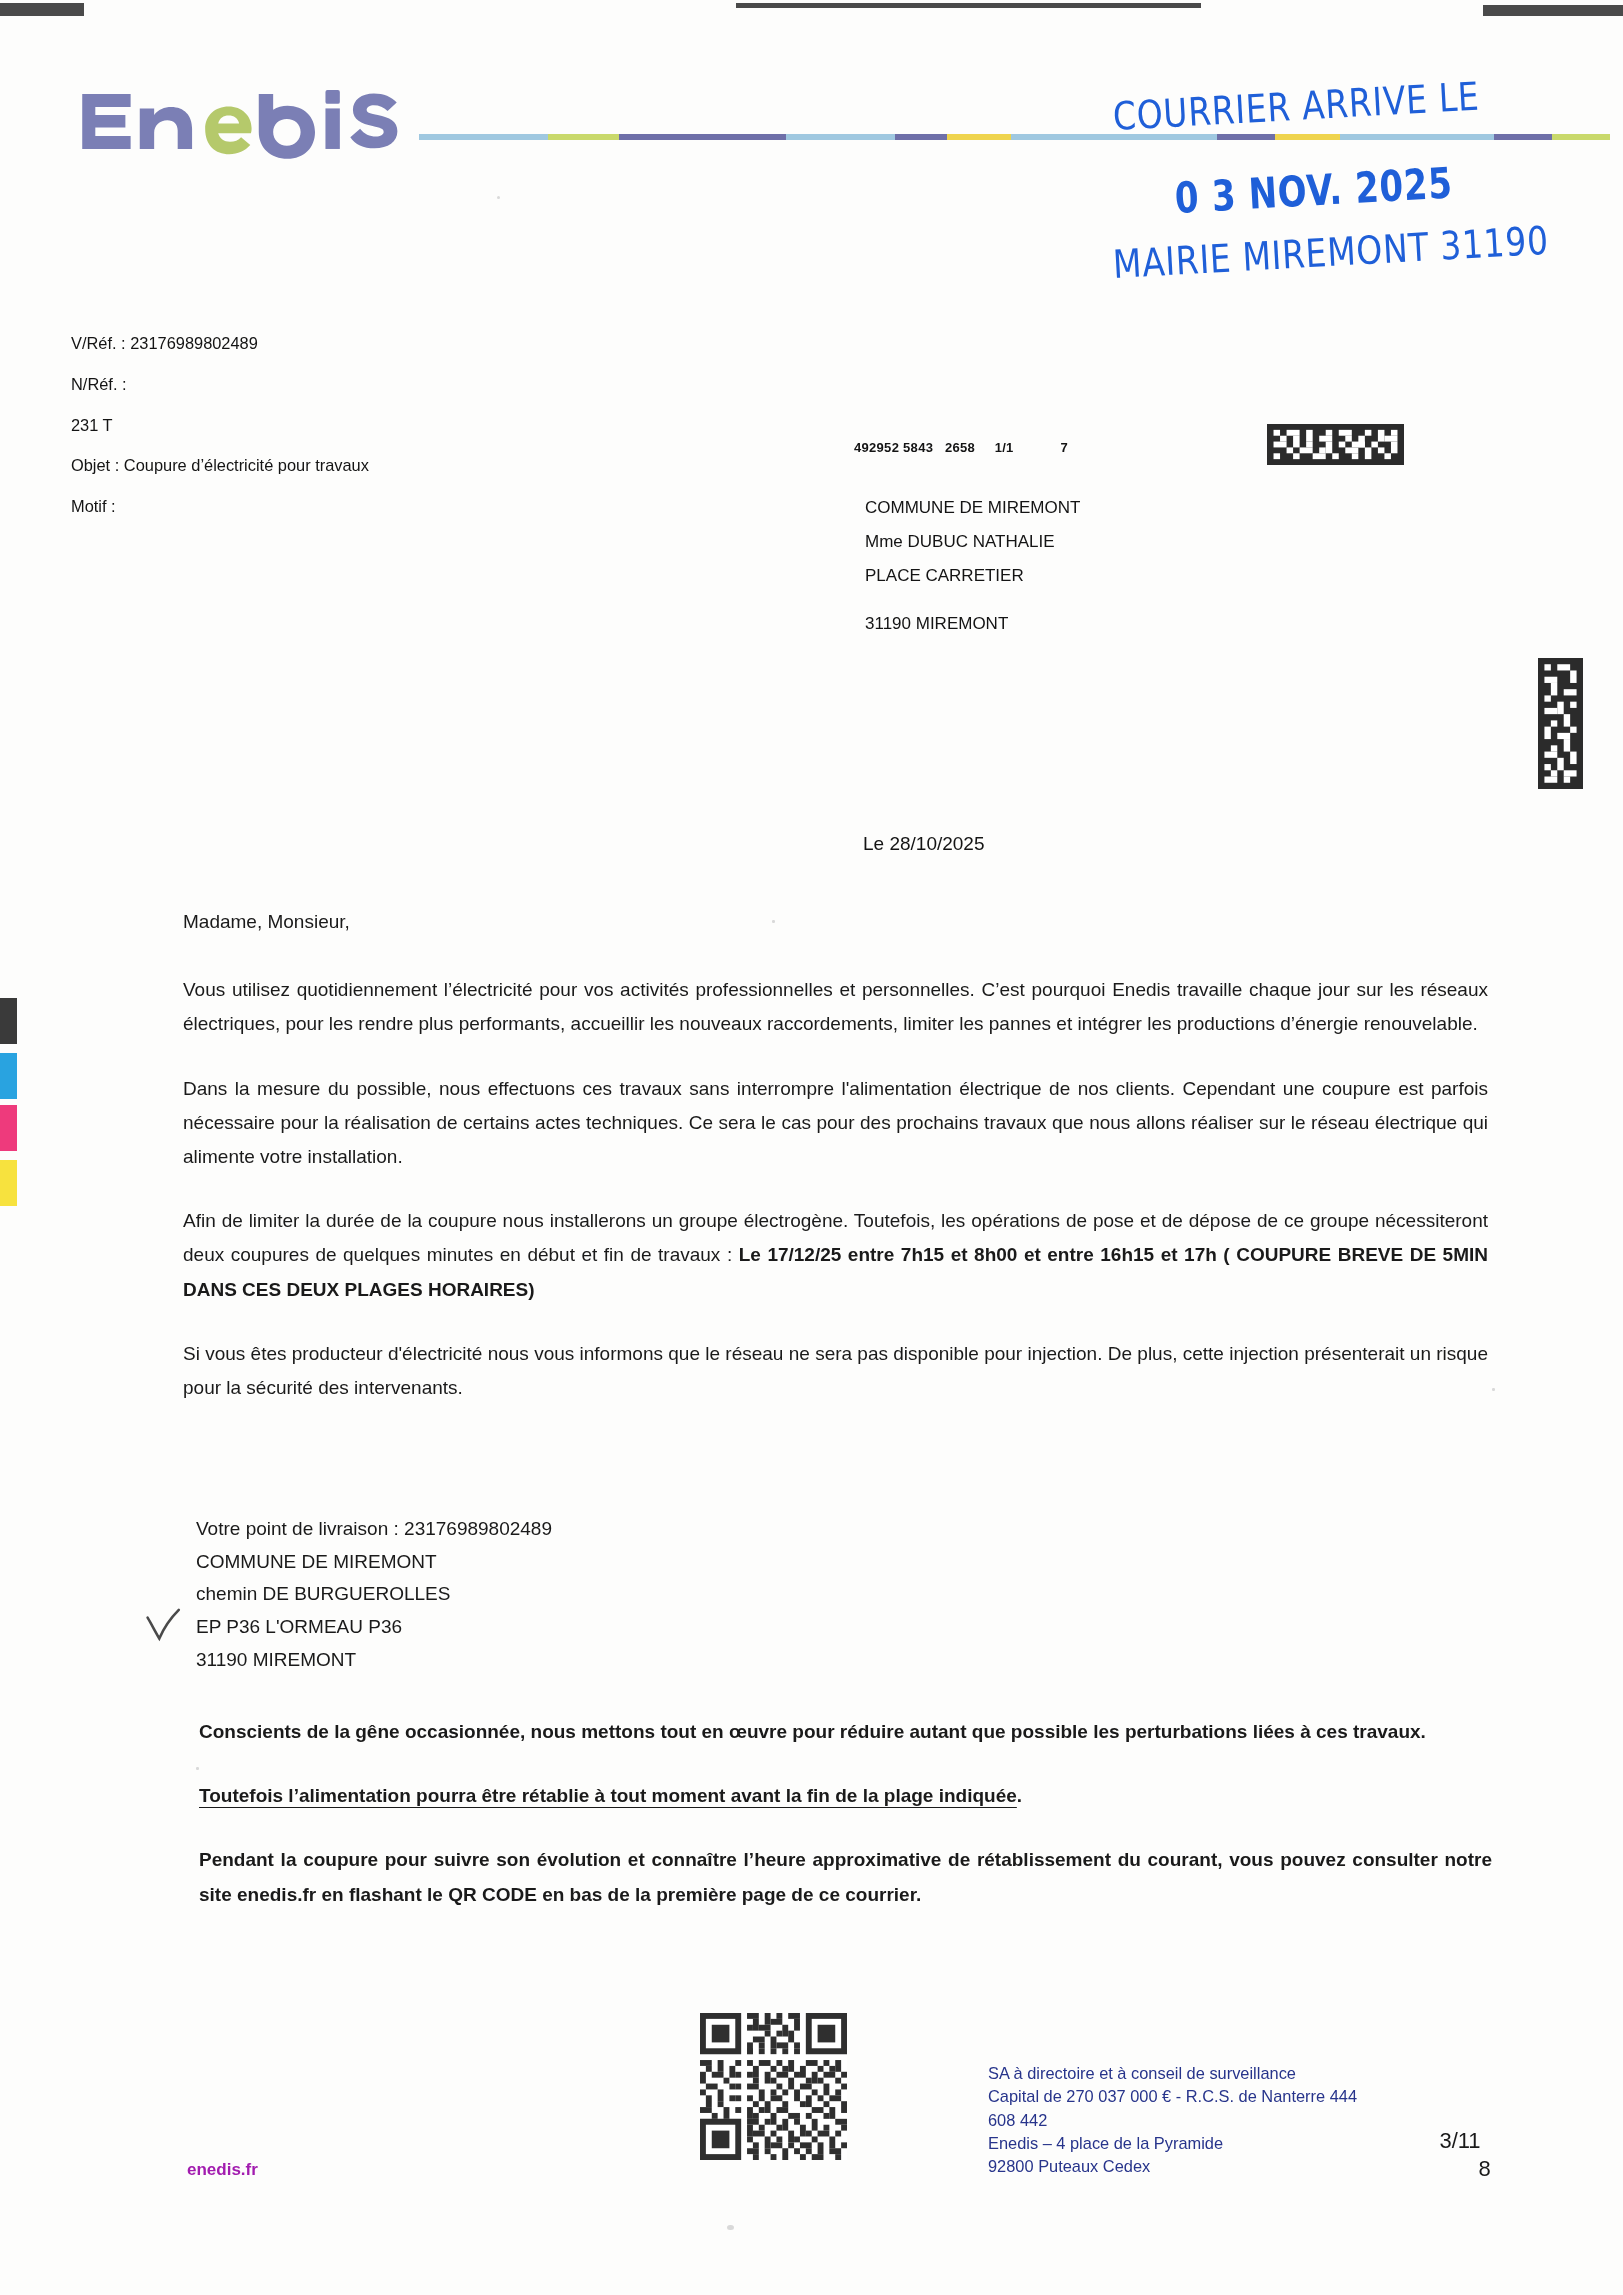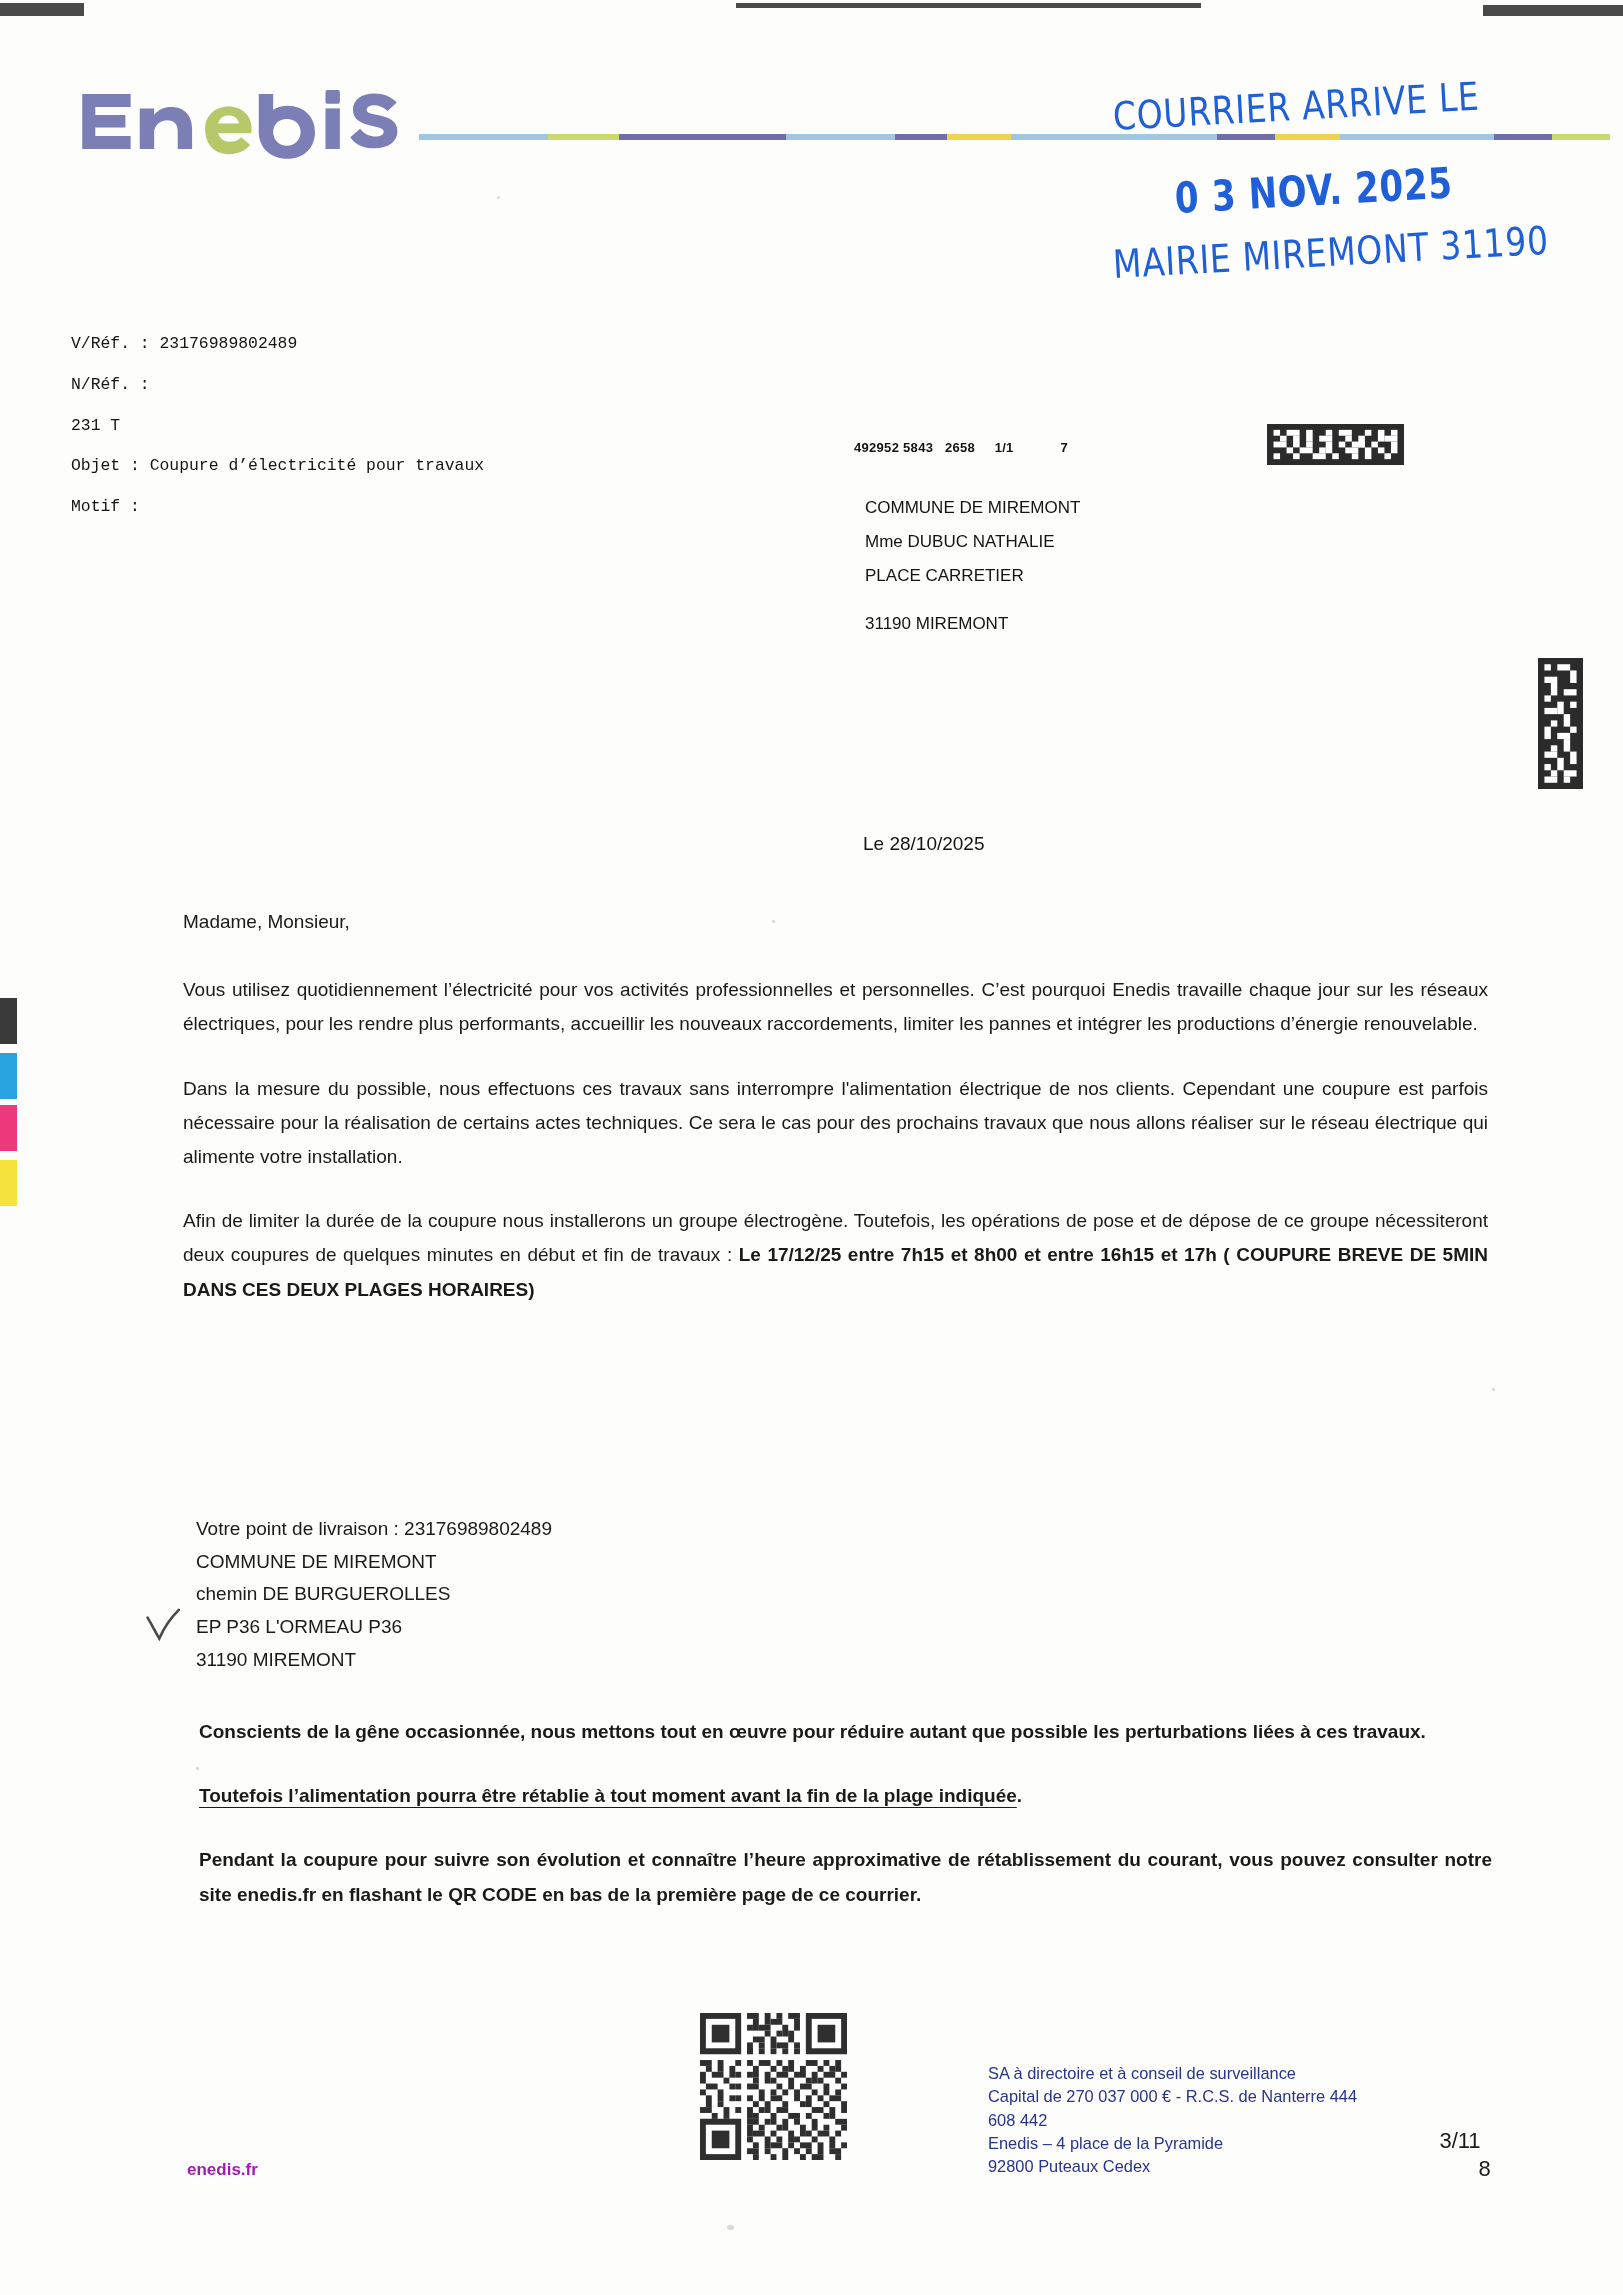--- a/index.html
+++ b/index.html
@@ -80,21 +80,21 @@
   
   #ref-block {
     position: absolute;
     left: 71px;
     top: 335px;
     width: 497px;
     font-size: 16.4px;
     color: #141414;
     line-height: 1.05;
   }
-  #ref-block .ref-line { margin-bottom: 23.6px; font-family: Liberation Mono, monospace; }
+  #ref-block .ref-line { margin-bottom: 23.6px; }
   #ref-block .ref-line:last-child { margin-bottom: 0; margin-top: 16px; }
 
   
   #mail-codes {
     position: absolute;
     left: 854px;
     top: 440px;
     font-size: 13px;
     color: #141414;
     white-space: pre;
@@ -355,20 +355,21 @@
     </g>
   </svg>
 
   <div id="letter-date">Le 28/10/2025</div>
 
   <div id="body-wrap">
     <p id="salutation">Madame, Monsieur,</p>
     <p>Vous utilisez quotidiennement l’électricité pour vos activités professionnelles et personnelles. C’est pourquoi Enedis travaille chaque jour sur les réseaux électriques, pour les rendre plus performants, accueillir les nouveaux raccordements, limiter les pannes et intégrer les productions d’énergie renouvelable.</p>
     <p>Dans la mesure du possible, nous effectuons ces travaux sans interrompre l'alimentation électrique de nos clients. Cependant une coupure est parfois nécessaire pour la réalisation de certains actes techniques. Ce sera le cas pour des prochains travaux que nous allons réaliser sur le réseau électrique qui alimente votre installation.</p>
     <p><span>Afin de limiter la durée de la coupure nous installerons un groupe électrogène. Toutefois, les opérations de pose et de dépose de ce groupe nécessiteront deux coupures de quelques minutes en début et fin de travaux : </span><span class="bold-slot">Le 17/12/25 entre 7h15 et 8h00  et entre 16h15 et 17h ( COUPURE BREVE DE 5MIN DANS CES DEUX PLAGES HORAIRES)</span></p>
+    <p>Si vous êtes producteur d'électricité nous vous informons que le réseau ne sera pas disponible pour injection. De plus, cette injection présenterait un risque pour la sécurité des intervenants.</p>
   </div>
 
   <div id="delivery-point">
     <div>Votre point de livraison : 23176989802489</div>
     <div>COMMUNE DE MIREMONT</div>
     <div>chemin DE BURGUEROLLES</div>
     <div>EP P36 L'ORMEAU P36</div>
     <div>31190 MIREMONT</div>
   </div>
 

